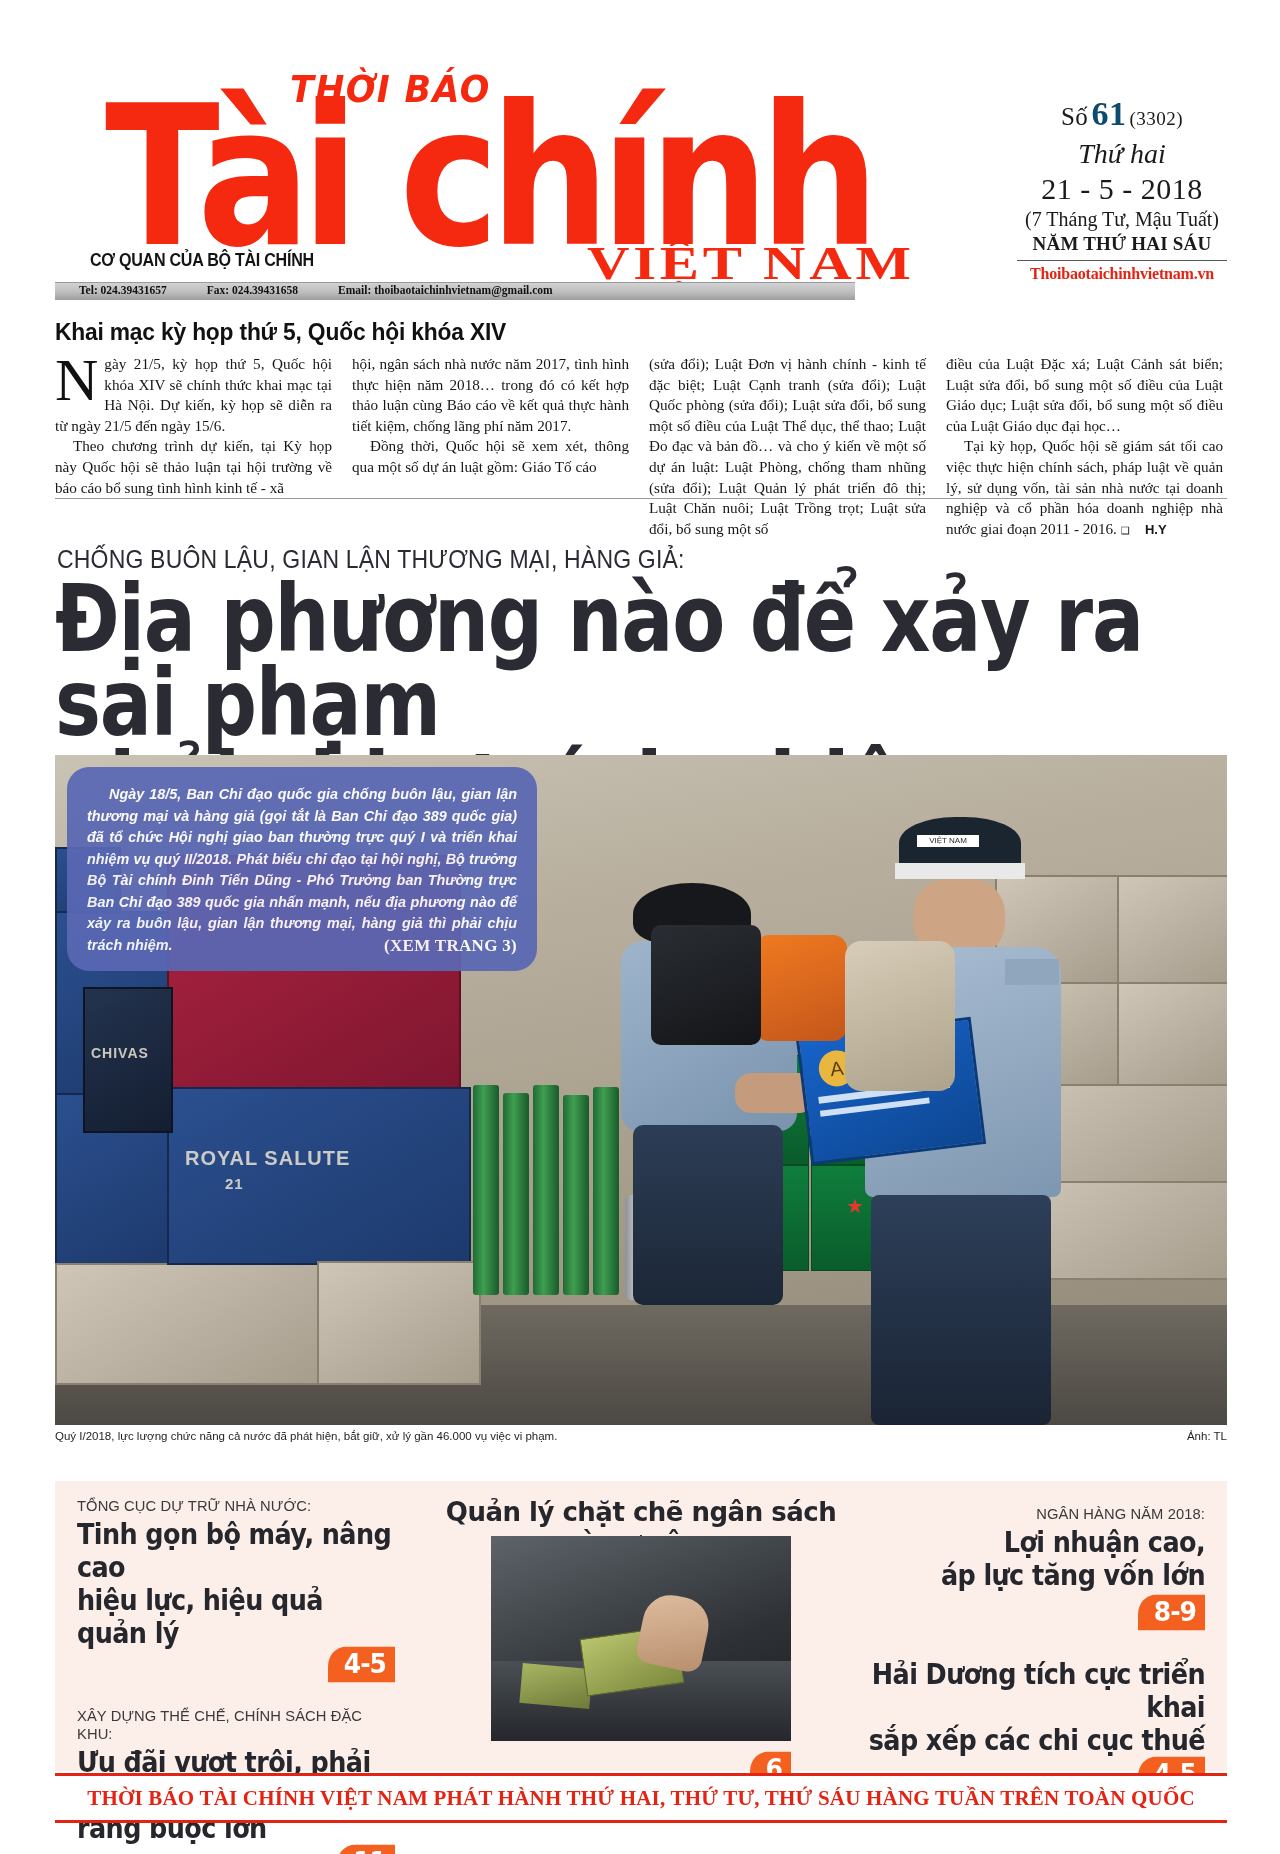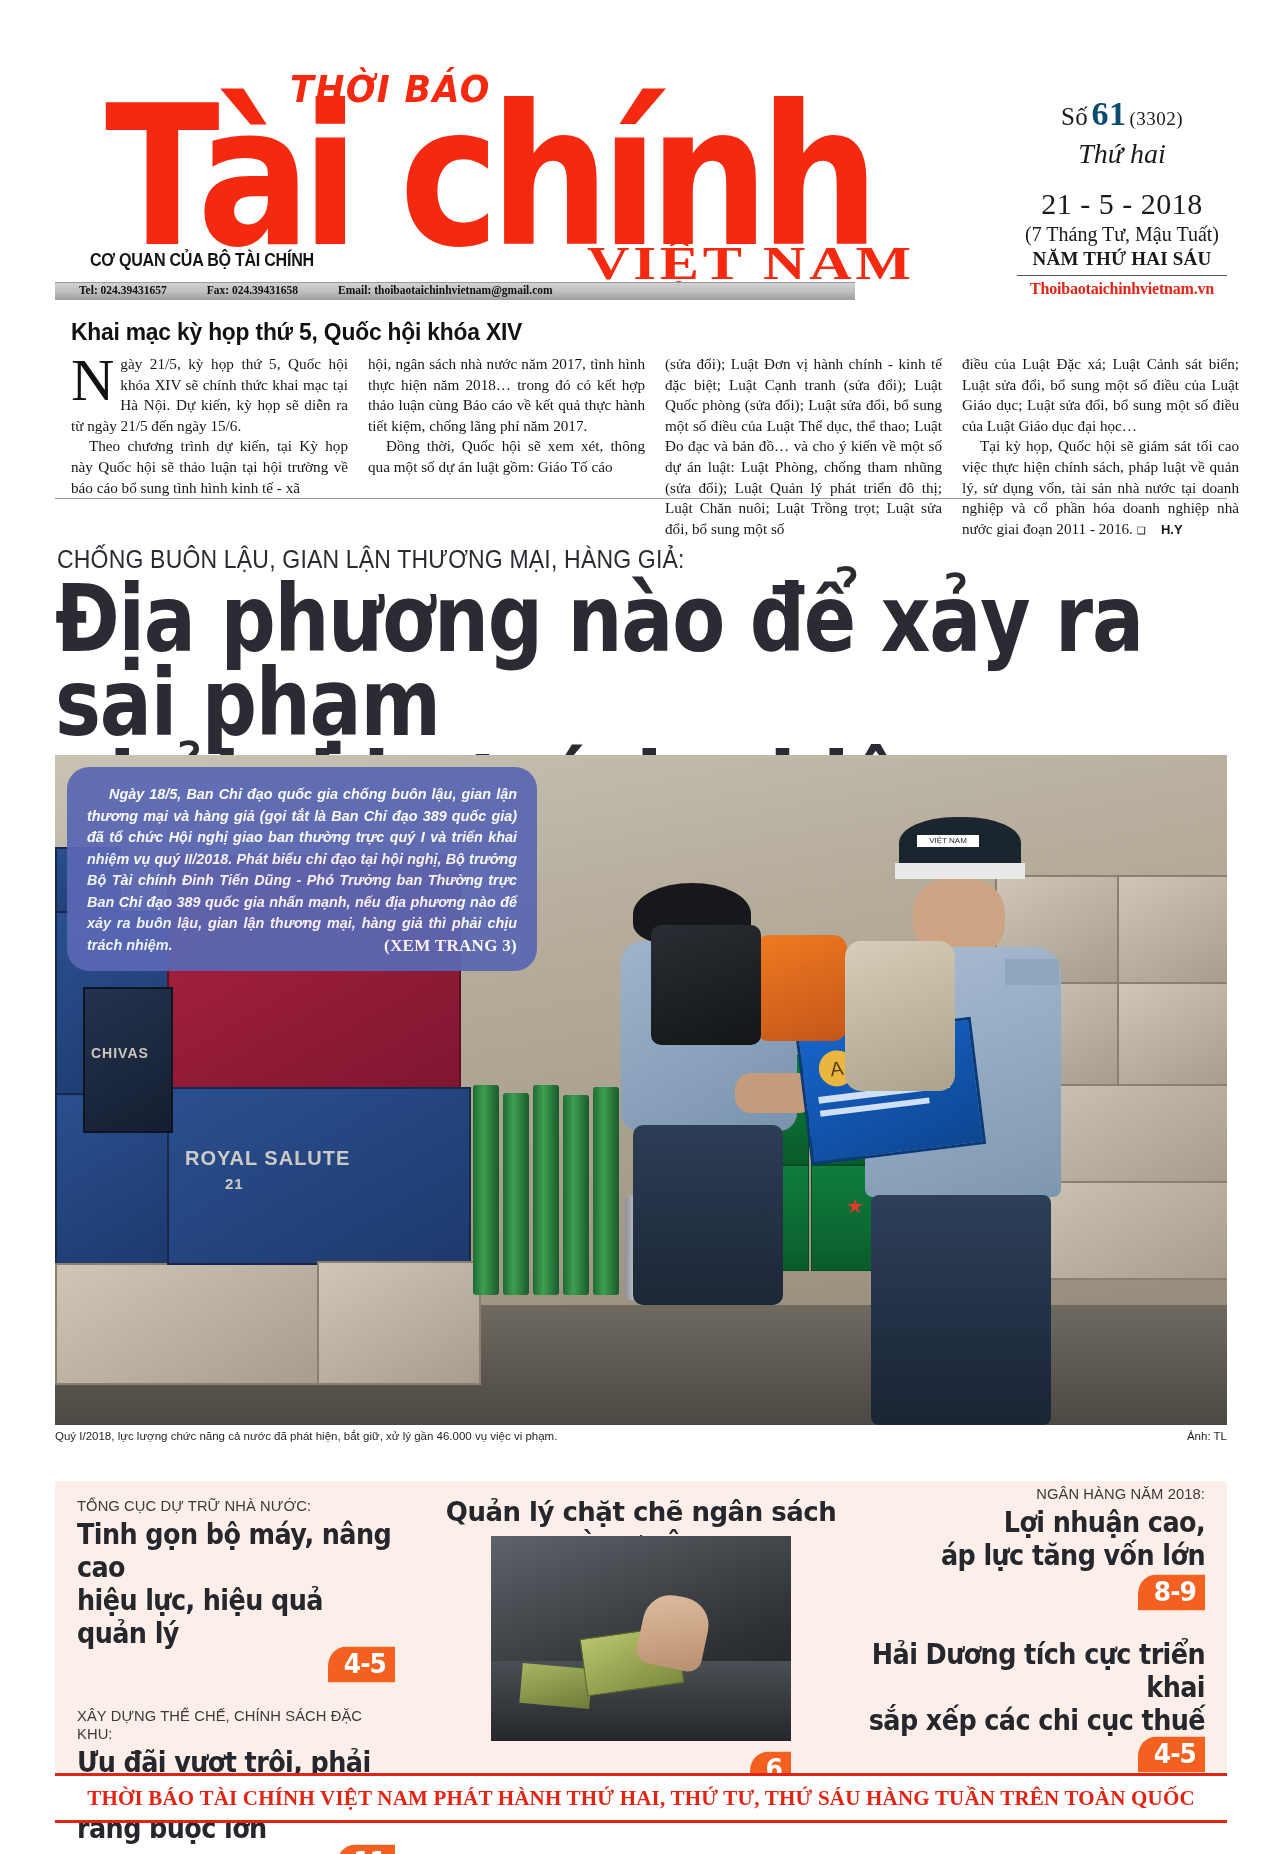--- a/index.html
+++ b/index.html
@@ -71,30 +71,30 @@
 
   
   .dateblock{
     position:absolute;right:33px;top:95px;width:250px;text-align:center;
     font-family:"Liberation Serif", serif;color:#1a1a1a;
   }
   .dateblock .so-line{font-size:25px;letter-spacing:0.5px;white-space:nowrap;}
   .dateblock .so-num{font-weight:bold;font-size:34px;color:#0c4a6e;padding:0 3px;}
   .dateblock .so-paren{font-size:19px;}
   .dateblock .thu{font-style:italic;font-size:28px;margin-top:5px;}
-  .dateblock .dmy{font-size:30px;margin-top:17px;letter-spacing:0.5px;}
+  .dateblock .dmy{font-size:30px;margin-top:2px;letter-spacing:0.5px;}
   .dateblock .lunar{font-size:20px;margin-top:2px;}
   .dateblock .nam{font-weight:bold;font-size:19px;letter-spacing:0.2px;margin-top:2px;}
   .dateblock .hr{height:1px;background:#555;margin:5px 20px 4px 20px;}
   .dateblock .web{
     font-weight:bold;font-size:16px;color:#e42313;letter-spacing:-0.2px;
   }
 
   
-  .topstory{position:absolute;left:71px;top:318px;width:1172px;}
+  .topstory{position:absolute;left:55px;top:318px;width:1172px;}
   .topstory h2{
     margin:0 0 8px 0;
     font-family:"Liberation Sans", sans-serif;
     font-weight:bold;font-size:24px;color:#111;
     letter-spacing:-0.2px;
     transform:scaleX(0.95);transform-origin:left top;
   }
   .cols{display:flex;gap:20px;}
   .col{width:277px;font-size:15.2px;line-height:20.6px;text-align:justify;color:#161616;}
   .col p{margin:0;text-indent:18px;}
@@ -178,21 +178,21 @@
     font-size:11.5px;color:#1f1f1f;
   }
 
   
   .promo{
     position:absolute;left:55px;top:1481px;width:1172px;height:290px;
     background:#fcefe9;
   }
   .promo-inner{position:relative;width:100%;height:100%;}
   .pcol-l{position:absolute;left:22px;top:16px;width:318px;text-align:left;}
-  .pcol-r{position:absolute;right:22px;top:4px;width:350px;text-align:right;}
+  .pcol-r{position:absolute;right:22px;top:24px;width:350px;text-align:right;}
   .p-kicker{
     font-family:"Liberation Sans", sans-serif;
     font-size:15.5px;color:#3a3a3a;letter-spacing:0.1px;
     transform:scaleX(0.95);transform-origin:left top;
   }
   .pcol-r .p-kicker{transform-origin:right top;}
   .p-title{
     font-family:"DejaVu Sans", sans-serif;font-weight:bold;
     font-size:25.5px;line-height:30px;color:#26262d;
     letter-spacing:-0.6px;margin-top:3px;

